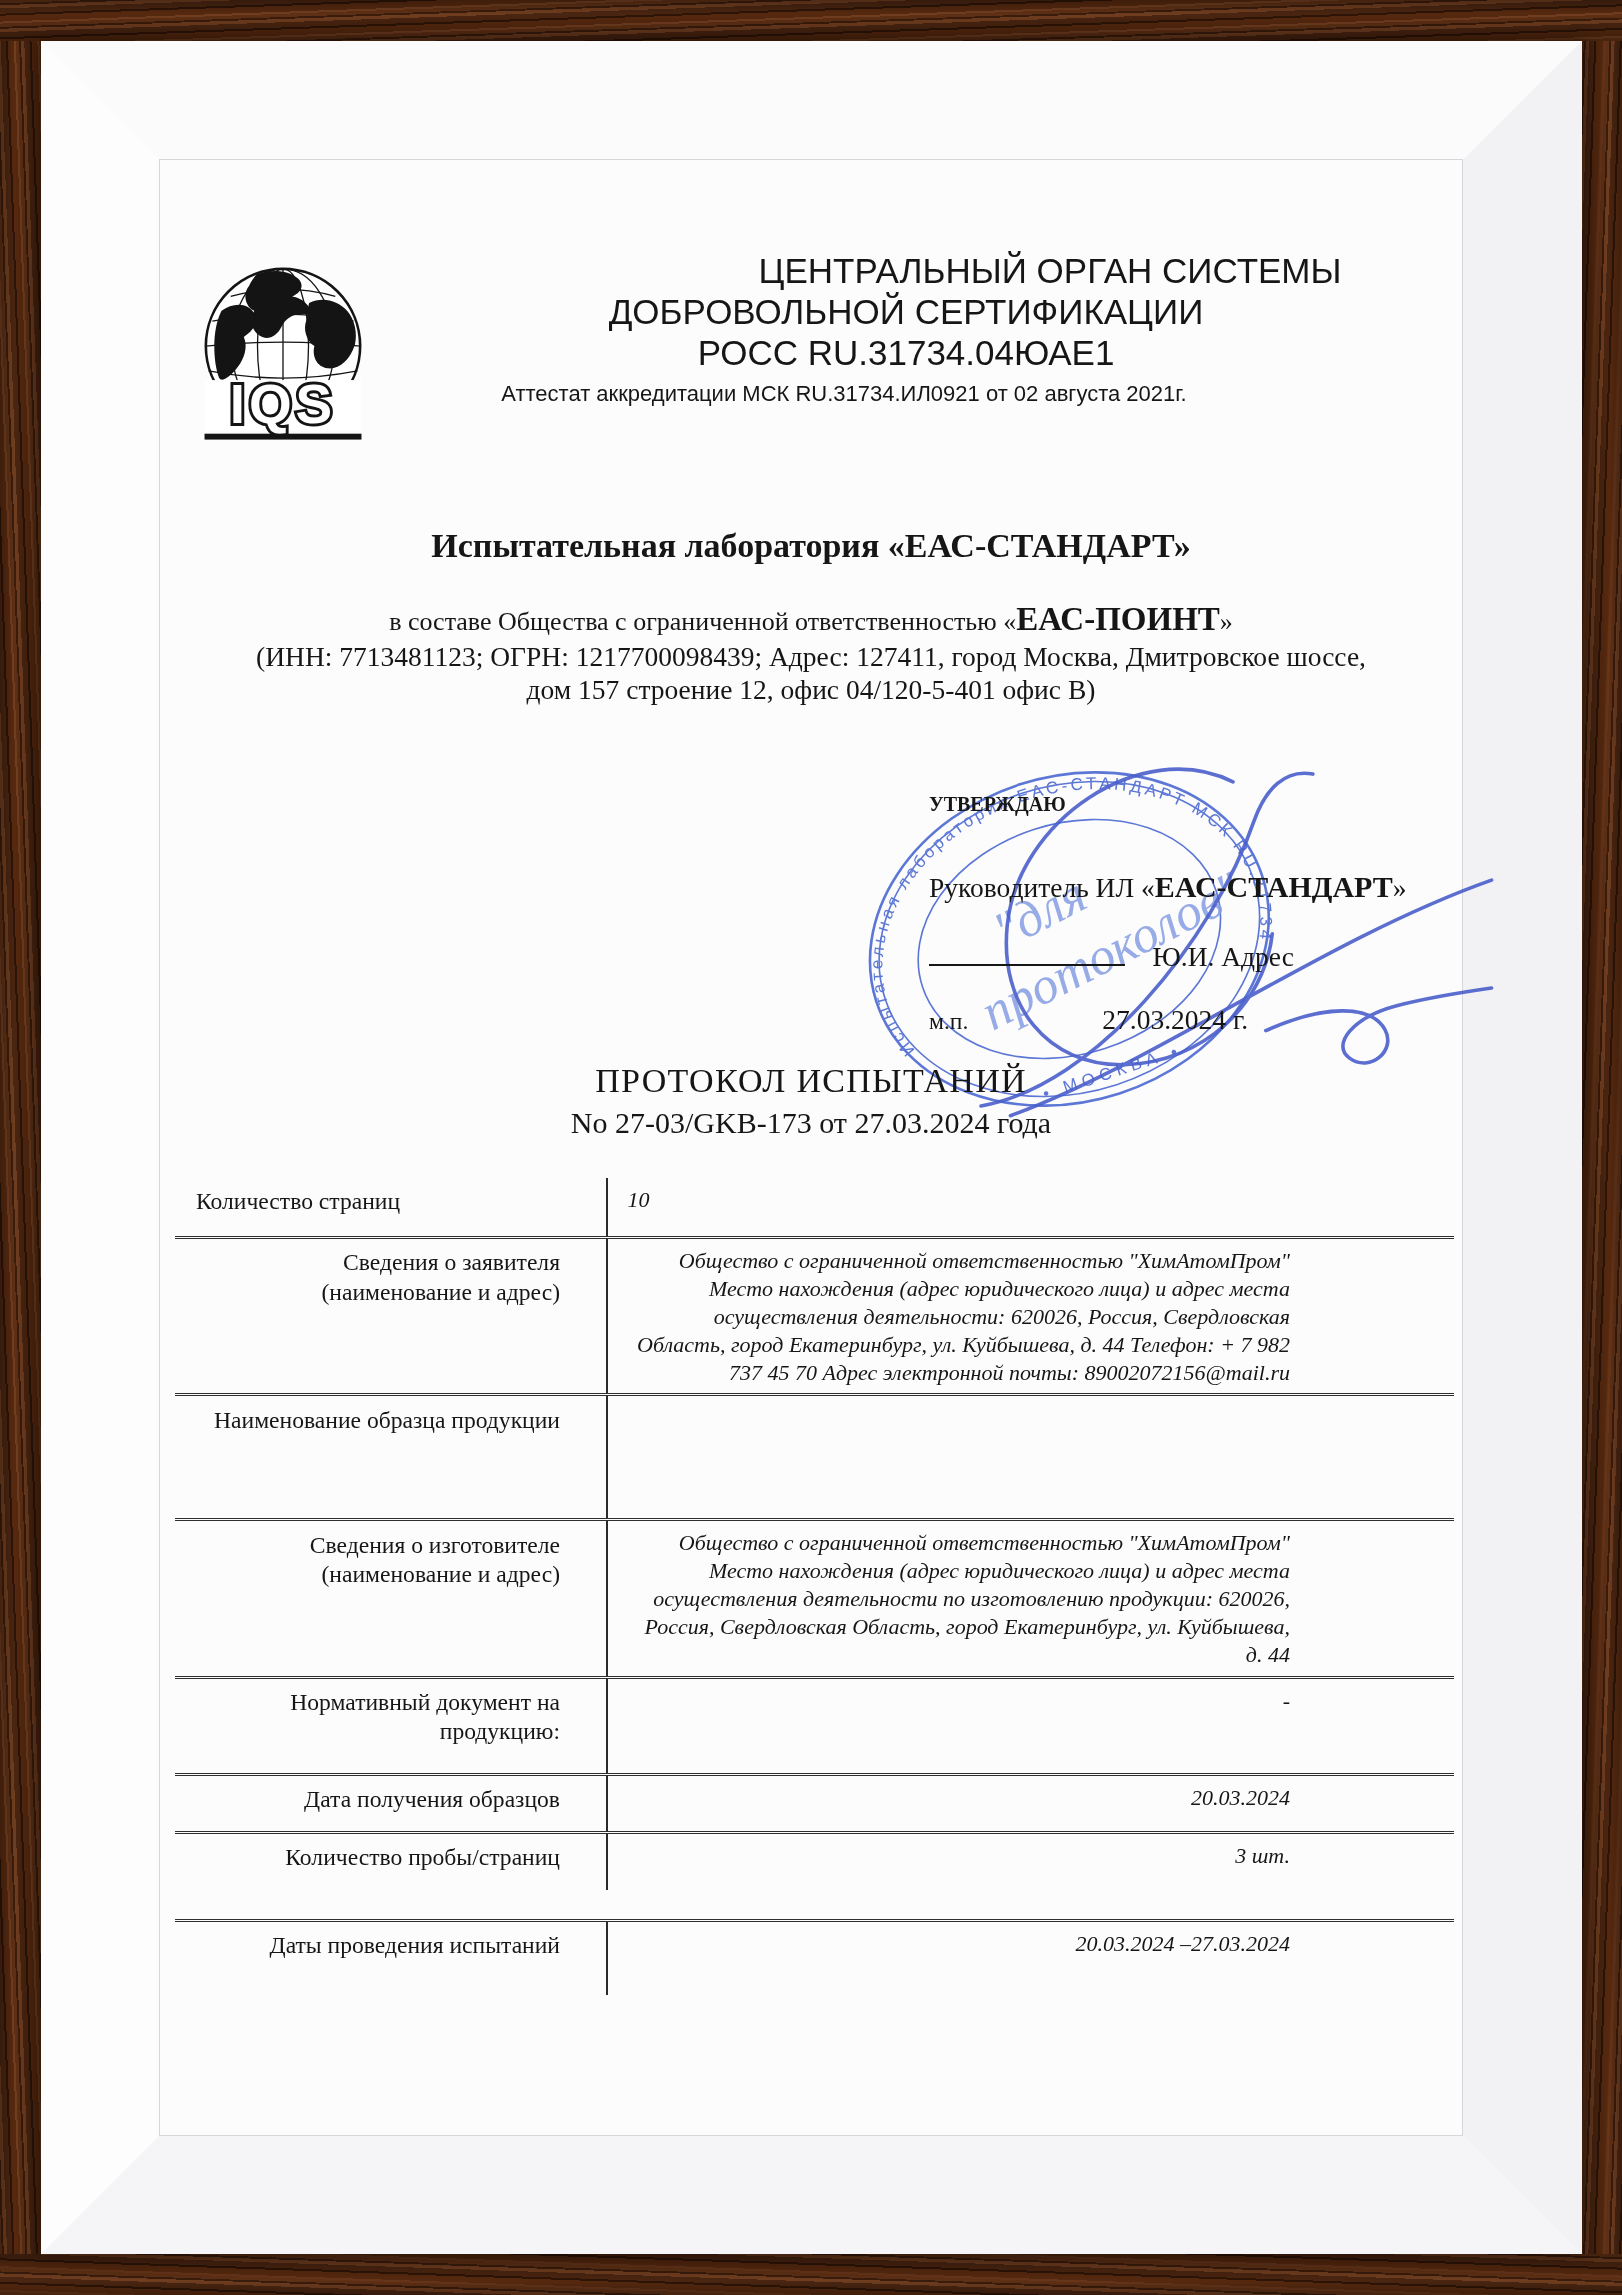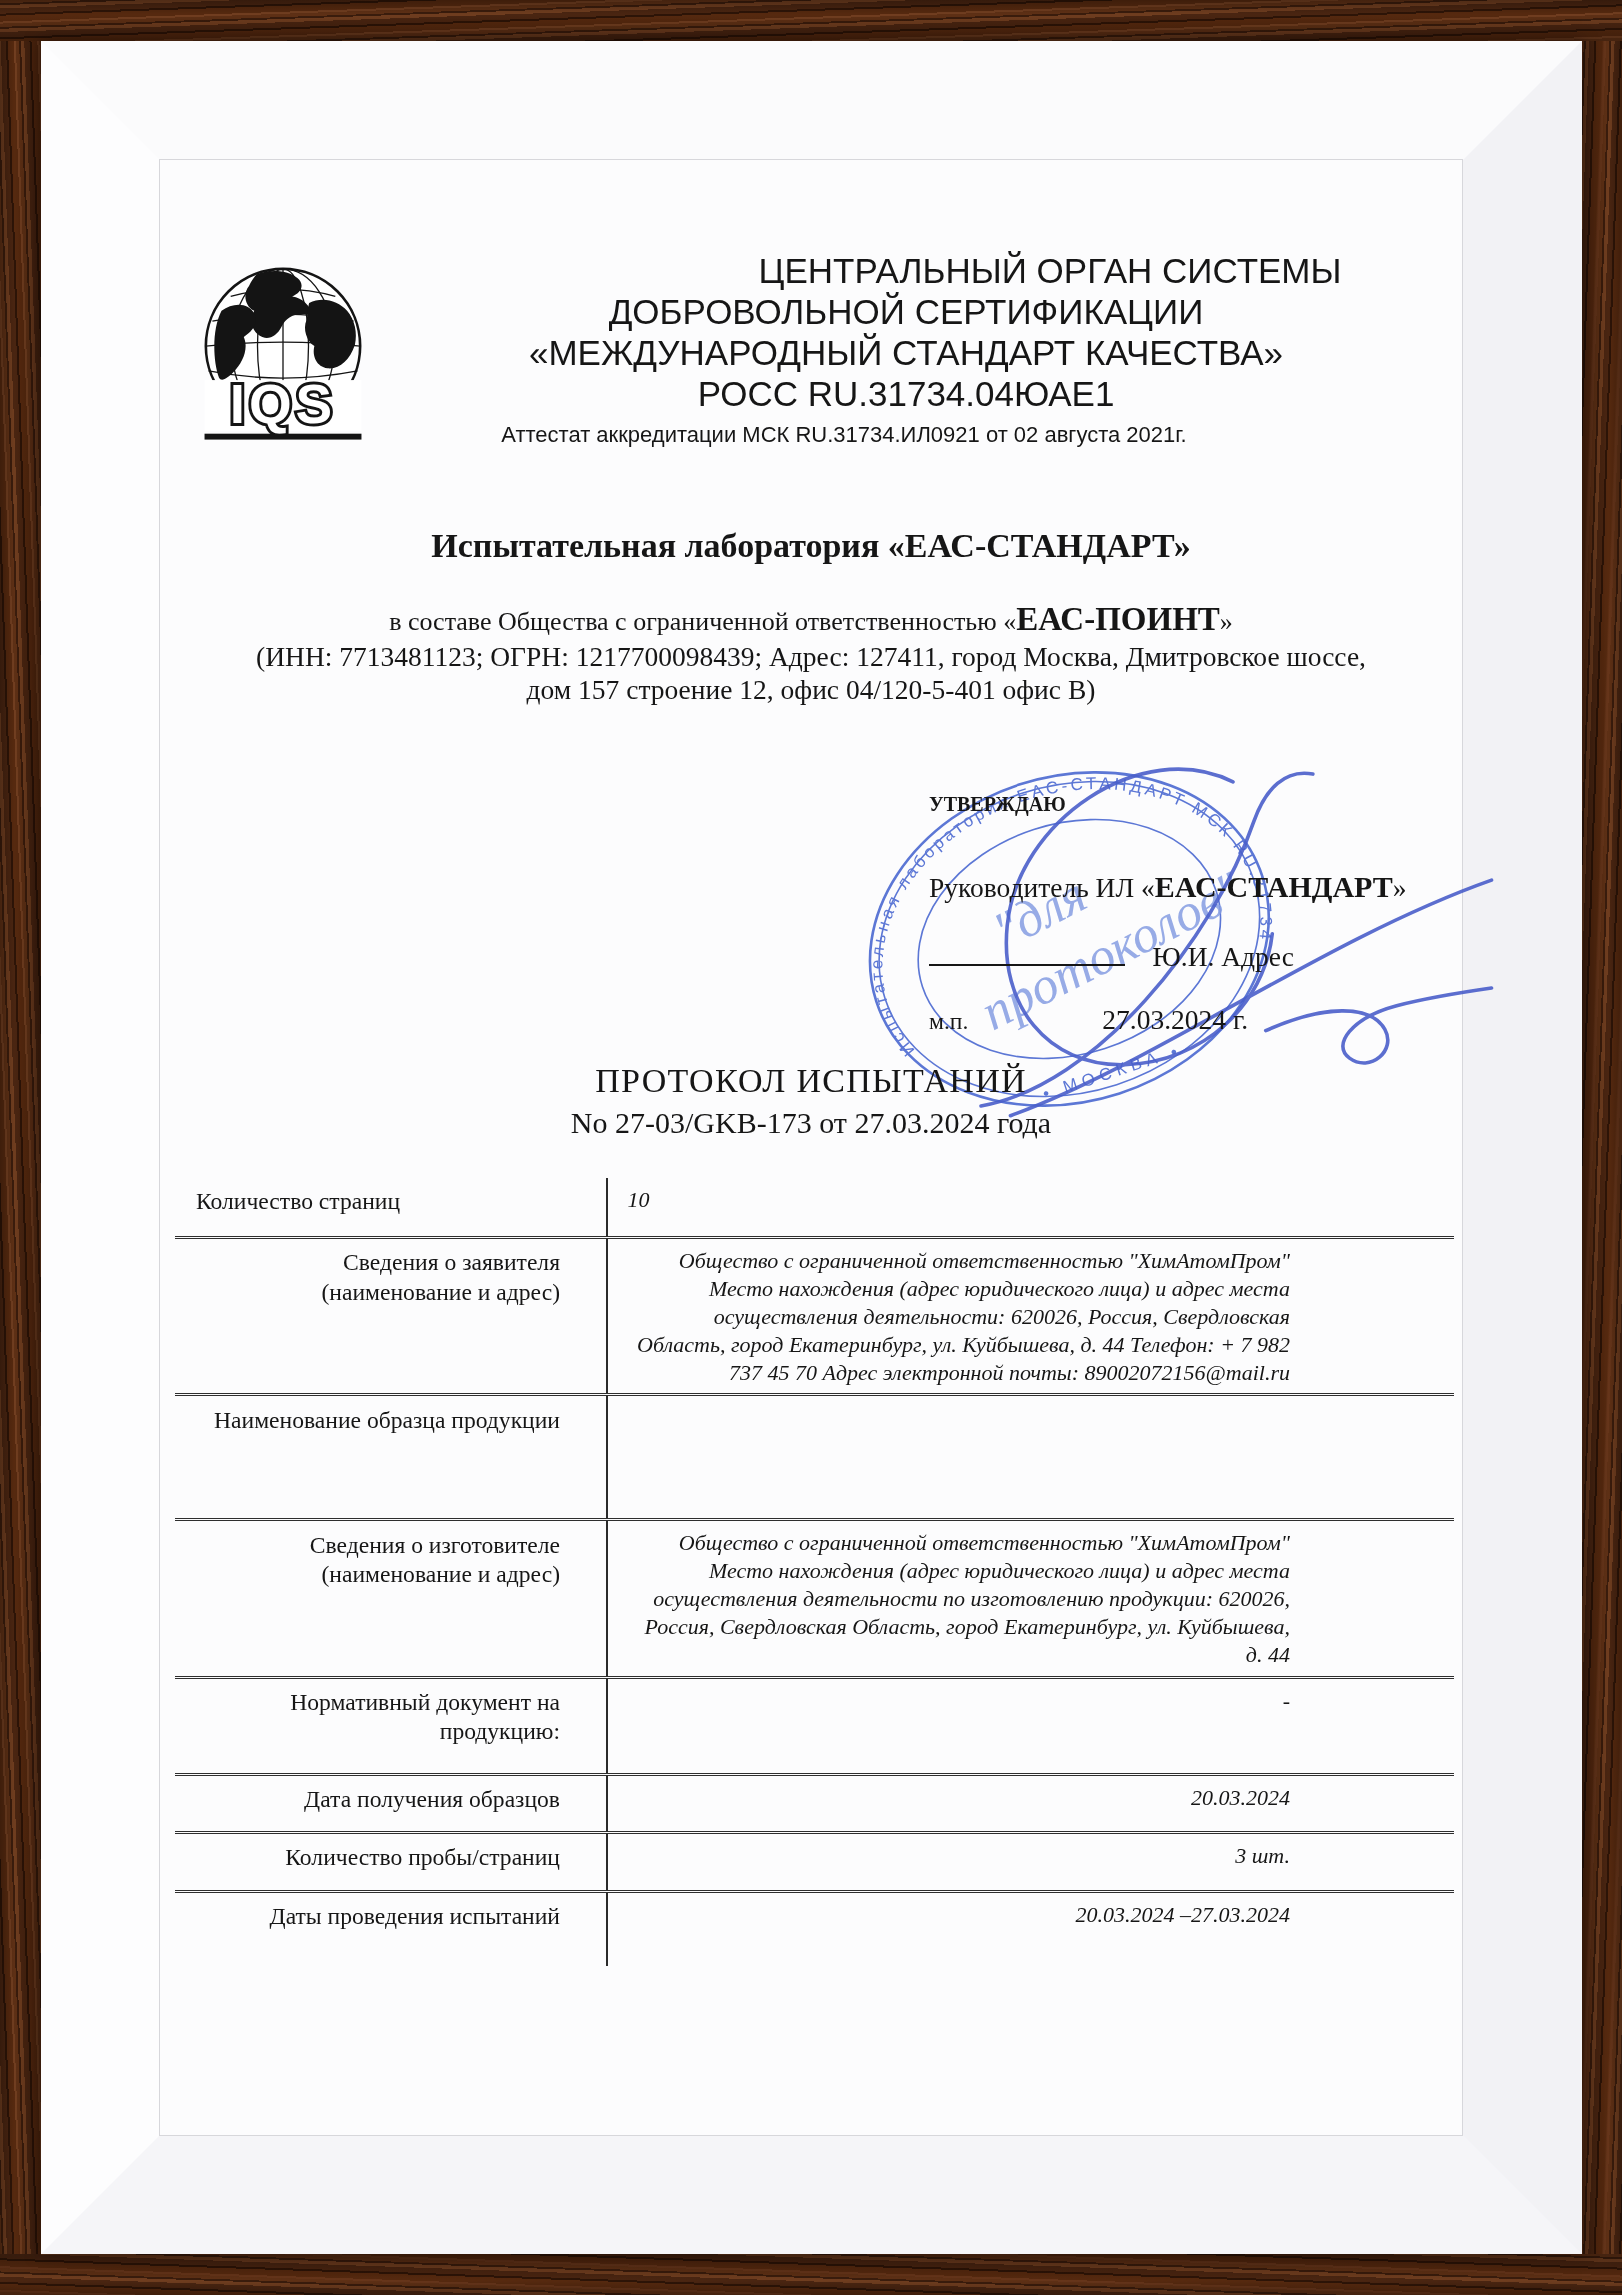--- a/index.html
+++ b/index.html
@@ -81,21 +81,21 @@
   
   .info-table{position:absolute;left:15px;top:1018px;width:1279px;z-index:4;}
   .t-row{display:flex;align-items:stretch;}
   .t-row + .t-row{border-top:3.9px double #2e2e2e;text-align:right;}
   .t-label{width:433px;box-sizing:border-box;border-right:2px solid #2b2b2b;
     padding:9.2px 46px 6.5px 21px;font-size:23.6px;line-height:29.4px;}
   .t-value{flex:1;box-sizing:border-box;padding:7.9px 164px 6.5px 19.6px;
     font-size:22px;line-height:28px;font-style:italic;}
   .r1{min-height:58px;} .r2{min-height:145px;} .r3{min-height:122px;}
   .r4{min-height:140px;} .r5{min-height:94px;} .r6{min-height:69px;}
-  .r7{min-height:55px;}  .r8{min-height:56px;}  .r9{min-height:73px;}
+  .r7{min-height:55px;}  .r8{min-height:56px;}  .r9{min-height:73px;margin-top:29px;}
 </style>
 </head>
 <body>
 
 <div class="page">
 
   <div class="wood wood-v wood-left"></div>
   <div class="wood wood-v wood-right"></div>
   <div class="wood wood-h wood-top"></div>
   <div class="wood wood-h wood-bottom"></div>
@@ -127,21 +127,20 @@
       <path d="M 110,228 C 122,236 136,236 148,228 L 128,252 Z" fill="#141414"></path>
 
       <rect x="8" y="176" width="240" height="78" fill="#ffffff"></rect>
       <text x="128" y="242" text-anchor="middle" font-family="Liberation Sans, sans-serif" font-weight="bold" font-size="84" letter-spacing="6" fill="#ffffff" stroke="#141414" stroke-width="9" style="paint-order:stroke">IQS</text>
       <rect x="8" y="258" width="240" height="9" fill="#141414"></rect>
     </svg>
 
     <div class="header-text">
       <div class="hdr-line hdr-line-1">ЦЕНТРАЛЬНЫЙ ОРГАН СИСТЕМЫ</div>
       <div class="hdr-line">ДОБРОВОЛЬНОЙ СЕРТИФИКАЦИИ</div>
-      <div class="hdr-line">«МЕЖДУНАРОДНЫЙ СТАНДАРТ КАЧЕСТВА»</div>
       <div class="hdr-line">РОСС RU.31734.04ЮАЕ1</div>
       <span class="accred">Аттестат аккредитации МСК RU.31734.ИЛ0921 от 02 августа 2021г.</span>
     </div>
 
     <div class="lab-block">
       <div class="lab-title">Испытательная лаборатория «ЕАС-СТАНДАРТ»</div>
       <div class="lab-member"><span>в составе Общества с ограниченной ответственностью «</span><b>ЕАС-ПОИНТ</b><span>»</span></div>
       <div class="lab-details">(ИНН: 7713481123; ОГРН: 1217700098439; Адрес: 127411, город Москва, Дмитровское шоссе,</div>
       <div class="lab-details">дом 157 строение 12, офис 04/120-5-401 офис В)</div>
     </div>

